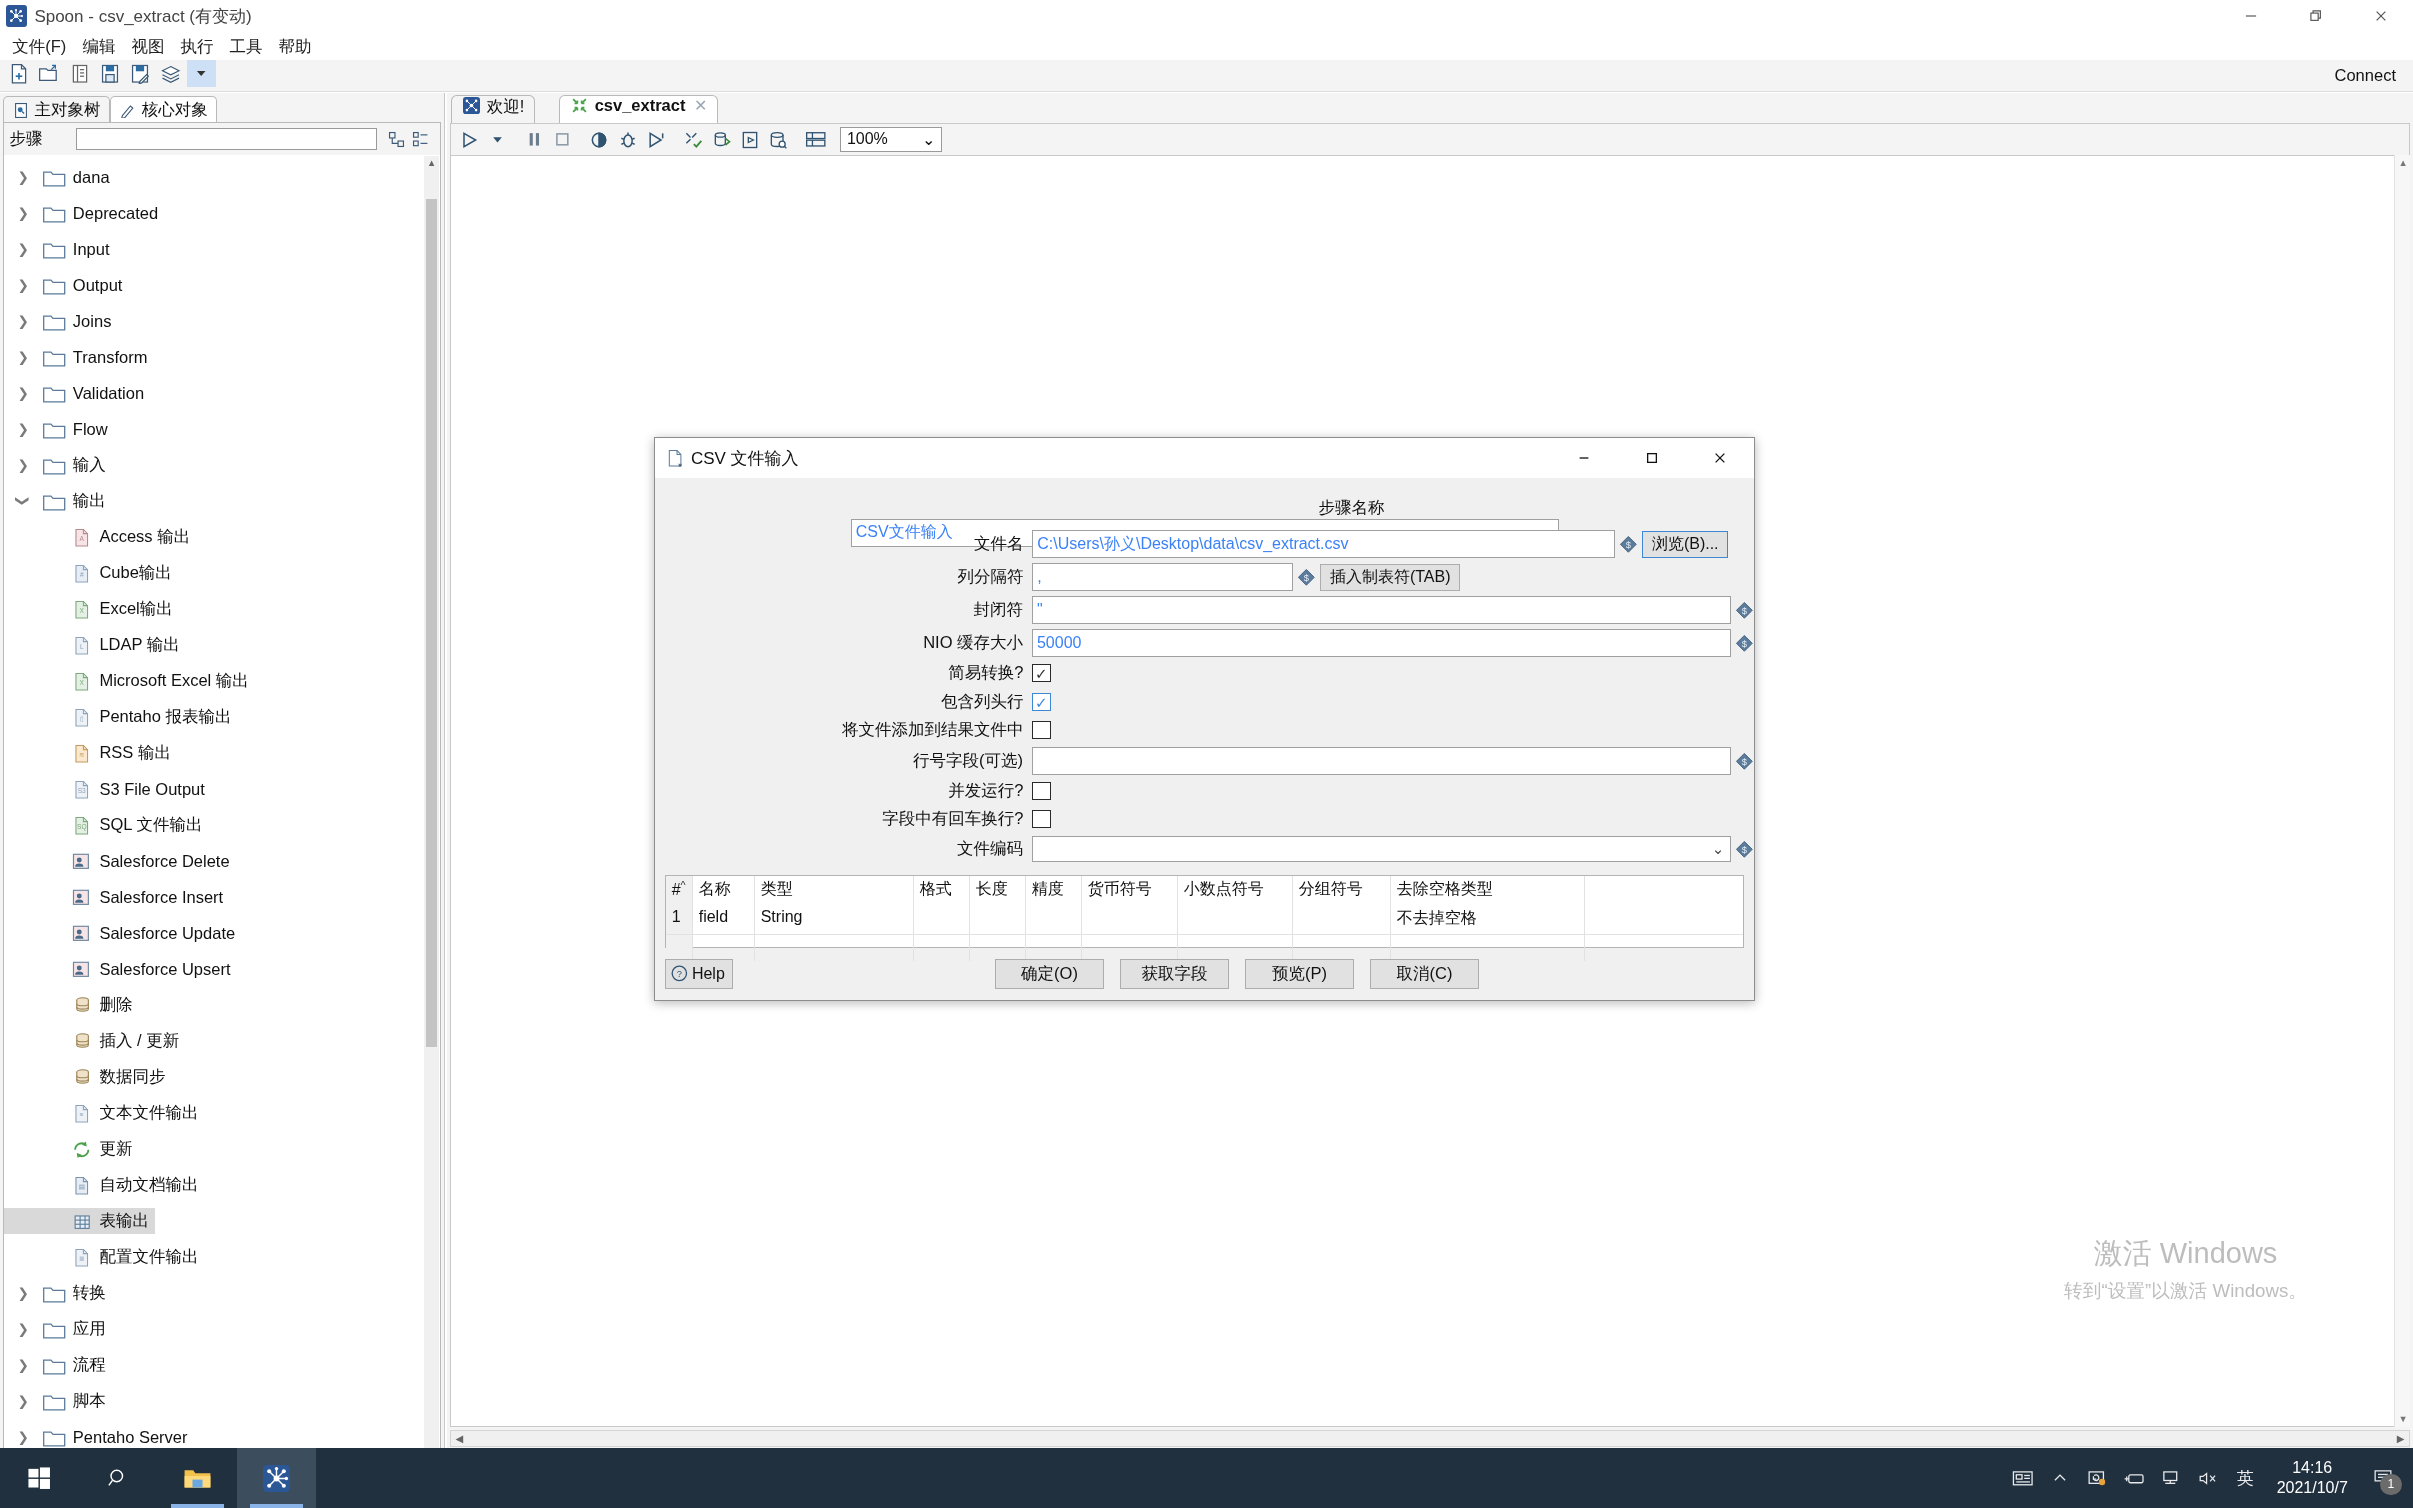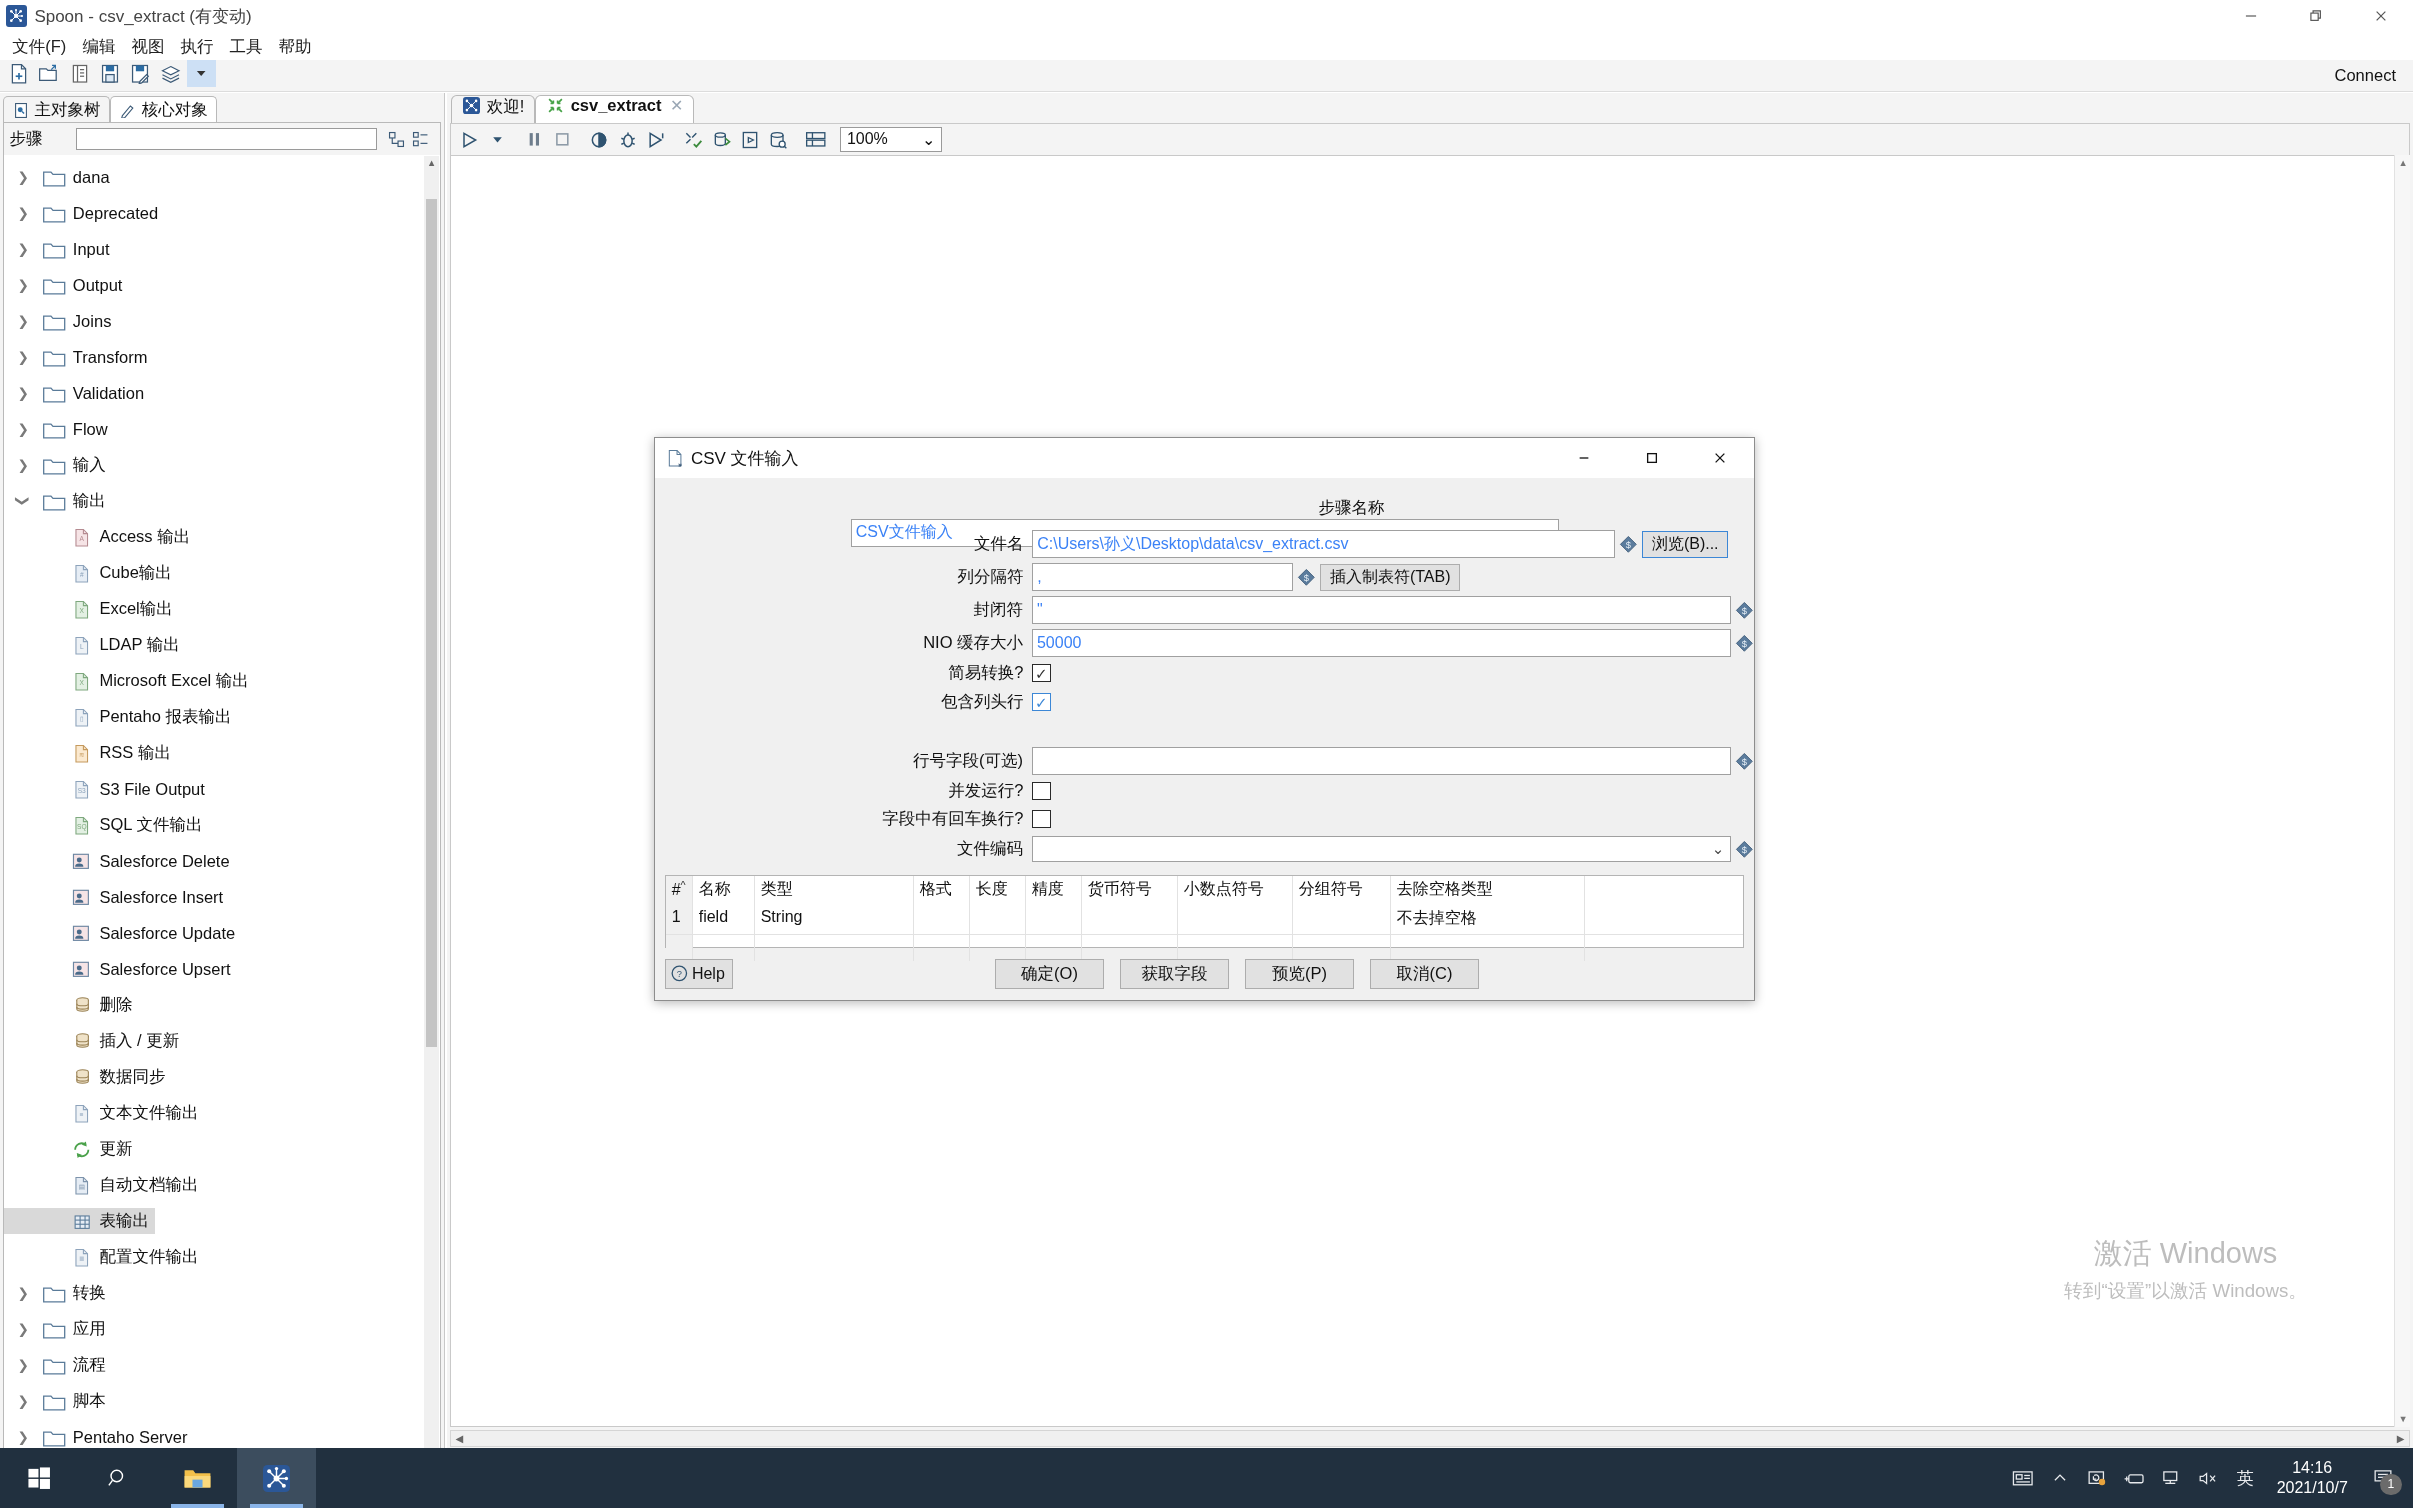--- a/index.html
+++ b/index.html
@@ -149,21 +149,21 @@
   .tabstrip {
     position: absolute; left: 4.3px; top: 1.4px; height: 30px; display: flex; align-items: flex-end;
   }
   .ctab {
     display: flex; align-items: flex-start; gap: 5.7px;
     height: 29px; padding: 0 10px;
     border: 0.7px solid #b9b9b9; border-bottom: none;
     background: #f4f4f4; border-radius: 5.7px 5.7px 0 0;
     font-size: 16.5px; color: #111; white-space: nowrap;
   }
-  .ctab.active { background: #ffffff; font-weight: bold; }
+  .ctab.active { background: #ffffff; font-weight: bold; margin-left: 24px; }
   .ctab-icon { width: 18.7px; height: 18.7px; display:flex;align-items:center;justify-content:center;}
   .ctab-close { color: #9aa7b5; font-size: 16px; margin-left: 2.9px; }
 
   .canvas-toolbar {
     position: absolute; left: 2.9px; top: 30px; right: 2.9px; height: 32px;
     background: #f4f4f4; border: 0.7px solid #c9c9c9; border-bottom: none;
     display: flex; align-items: center; padding-left: 4.3px; gap: 1.4px;
   }
   .ct-icon { width: 27px; height: 26px; display: flex; align-items: center; justify-content: center; color: #2f5370; }
   .ct-sep { width: 7.2px; }
@@ -1091,20 +1091,24 @@
           </div>
       </div>
 
       <div class="frow" style="top:213px;">
         <div class="flabel">包含列头行</div>
         <div class="fcheck blue">
             <span class="tick">✓</span>
           </div>
       </div>
 
+      <div class="frow" style="top:241px;">
+        <div class="flabel">将文件添加到结果文件中</div>
+        <div class="fcheck"></div>
+      </div>
 
       <div class="frow" style="top:269px;">
         <div class="flabel">行号字段(可选)</div>
         <input class="finput" style="width: 700px;" value="">
         <span class="varicon">
           <svg width="18.7" height="18.7" viewBox="0 0 26 26">
             <polygon points="13,2 24,13 13,24 2,13" fill="#5b7c9d" stroke="#3c5a77" stroke-width="1.2"></polygon>
             <text x="13" y="18" font-size="13" fill="#e8f0f7" text-anchor="middle" font-family="Liberation Sans, sans-serif">$</text>
           </svg>
         </span>

